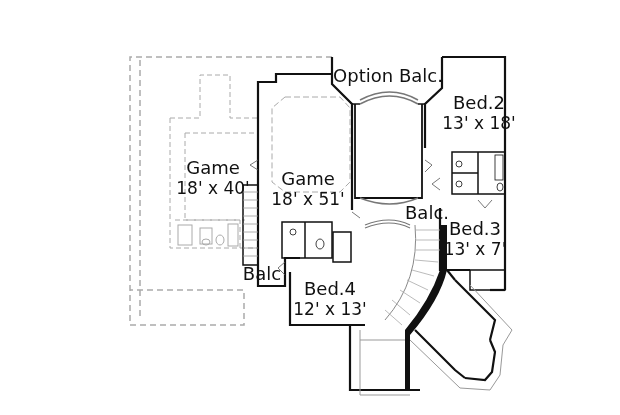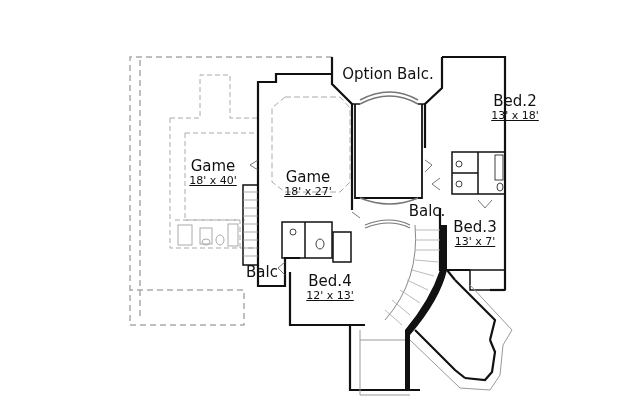--- a/index.html
+++ b/index.html
@@ -1,20 +1,20 @@
 <!DOCTYPE html>
 <html><head>
   <meta charset="utf-8">
   <style>
     html, body { margin:0; padding:0; background:#ffffff; }
     body { width:620px; height:415px; overflow:hidden; position:relative; font-family:"DejaVu Sans", sans-serif; }
     svg { position:absolute; left:0; top:0; }
     .label { position:absolute; text-align:center; color:#111; line-height:1.15; white-space:nowrap; transform:translateX(-50%); }
-    .label .name { font-size:15px; }
-    .label .dim { font-size:11px;text-decoration:underline; }
+    .label .name { font-size:18px; }
+    .label .dim { font-size:17px; }
   </style>
 </head>
 <body>
 
 <svg width="620" height="415" viewBox="0 0 620 415">
 
   <g fill="none" stroke="#aaa" stroke-width="1.5" stroke-dasharray="6,4">
     <polyline points="332,57 130,57 130,325 244,325 244,290 130,290"></polyline>
     <polyline points="140,60 140,320"></polyline>
   </g>
@@ -135,35 +135,35 @@
     <path d="M478,200 L485,208 L492,200"></path>
     <path d="M285,262 L278,268 L285,275"></path>
   </g>
 </svg>
 
 <div class="label" style="left:388px; top:66px;">
   <div class="name">Option Balc.</div>
 </div>
 <div class="label" style="left:308px; top:133px;margin-top:36px;">
   <div class="name">Game</div>
-  <div class="dim">18' x 27'</div>
+  <div class="dim">18' x 51'</div>
 </div>
 <div class="label" style="left:213px; top:158px;">
   <div class="name">Game</div>
   <div class="dim">18' x 40'</div>
 </div>
-<div class="label" style="left:479px; top:93px;margin-left:36px;">
+<div class="label" style="left:479px; top:93px;">
   <div class="name">Bed.2</div>
   <div class="dim">13' x 18'</div>
 </div>
 <div class="label" style="left:475px; top:219px;">
   <div class="name">Bed.3</div>
   <div class="dim">13' x 7'</div>
 </div>
-<div class="label" style="left:330px; top:273px;">
+<div class="label" style="left:330px; top:279px;">
   <div class="name">Bed.4</div>
   <div class="dim">12' x 13'</div>
 </div>
 <div class="label" style="left:390px; top:203px;margin-left:37px;">
   <div class="name">Balc.</div>
 </div>
 <div class="label" style="left:262px; top:264px;">
   <div class="name">Balc</div>
 </div>
 

